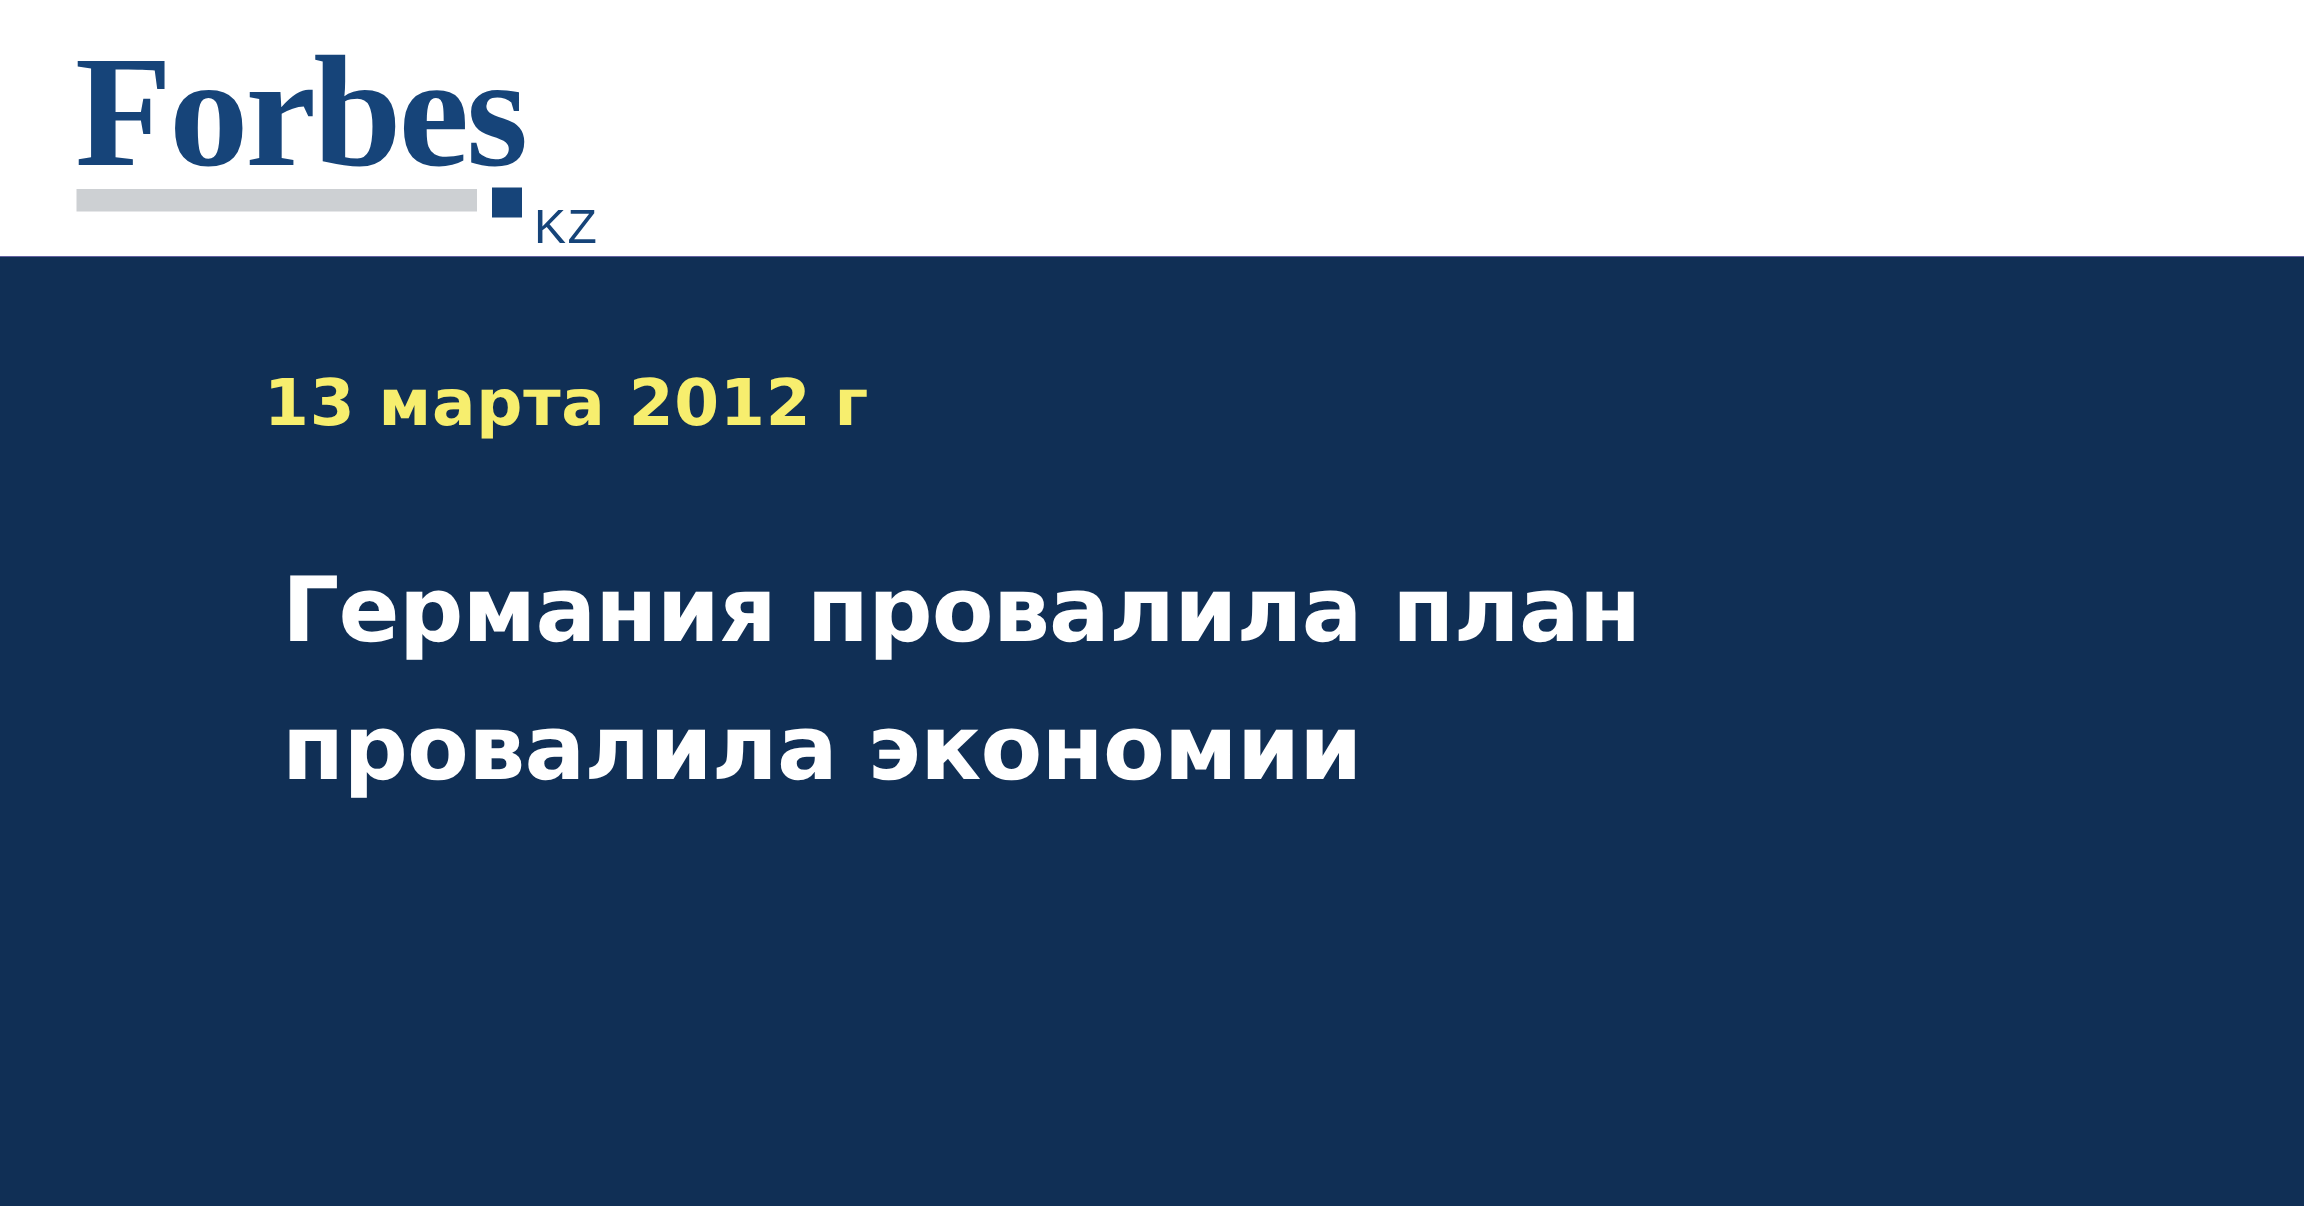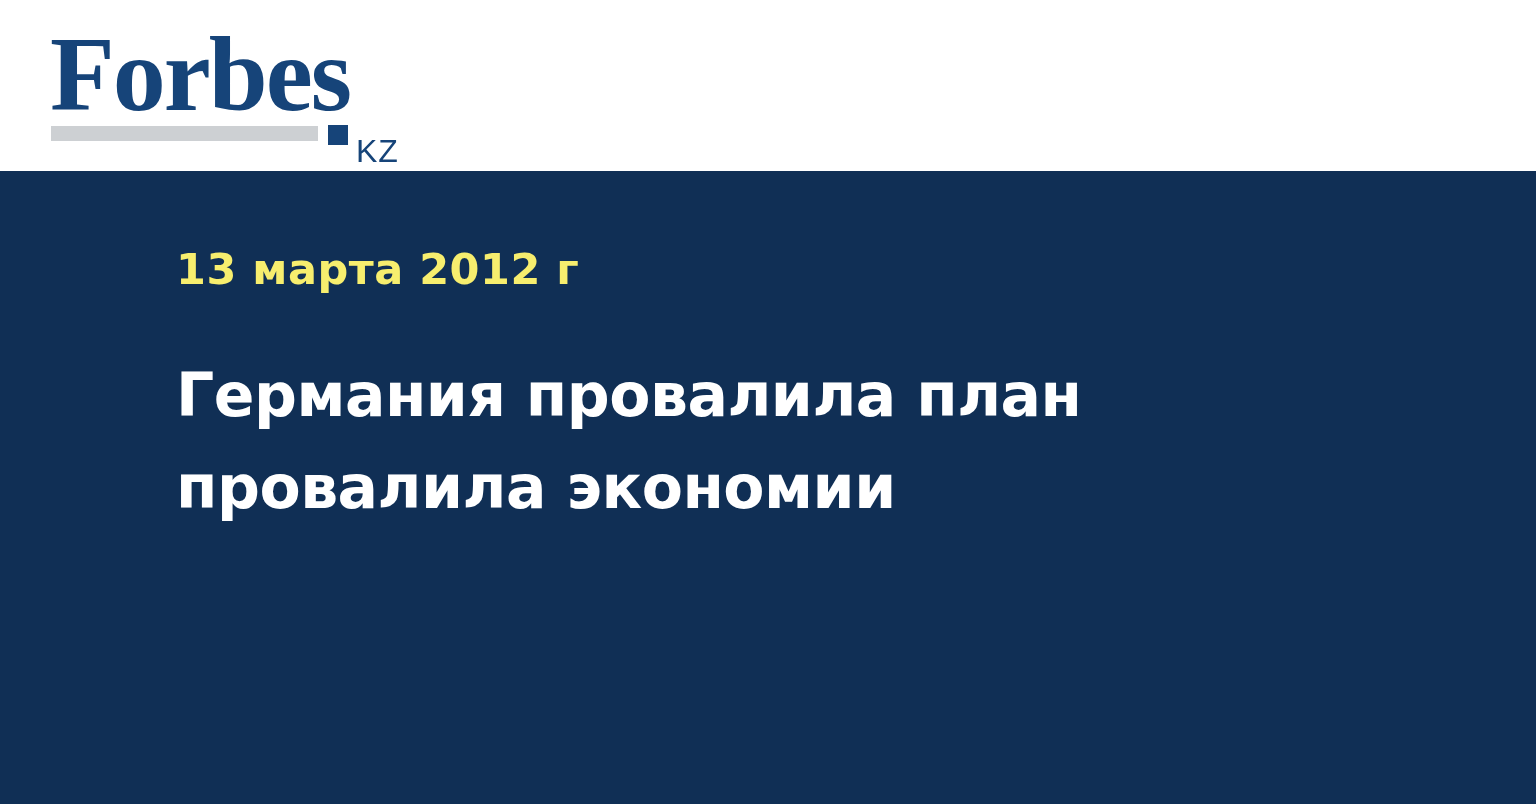--- a/index.html
+++ b/index.html
@@ -105,21 +105,21 @@
     letter-spacing: 0.5px;
     color: #f7ee6e;
     white-space: nowrap;
   }
 
   .article-title {
     position: absolute;
     left: 176px;
     top: 178px;
     width: 960px;
-    margin: 0;
+    margin: 12px;
     font-family: "DejaVu Sans", "Liberation Sans", sans-serif;
     font-weight: bold;
     font-size: 60px;
     line-height: 92px;
     letter-spacing: -0.5px;
     color: #ffffff;
   }
   .article-title .tline {
     display: block;
     white-space: nowrap;

